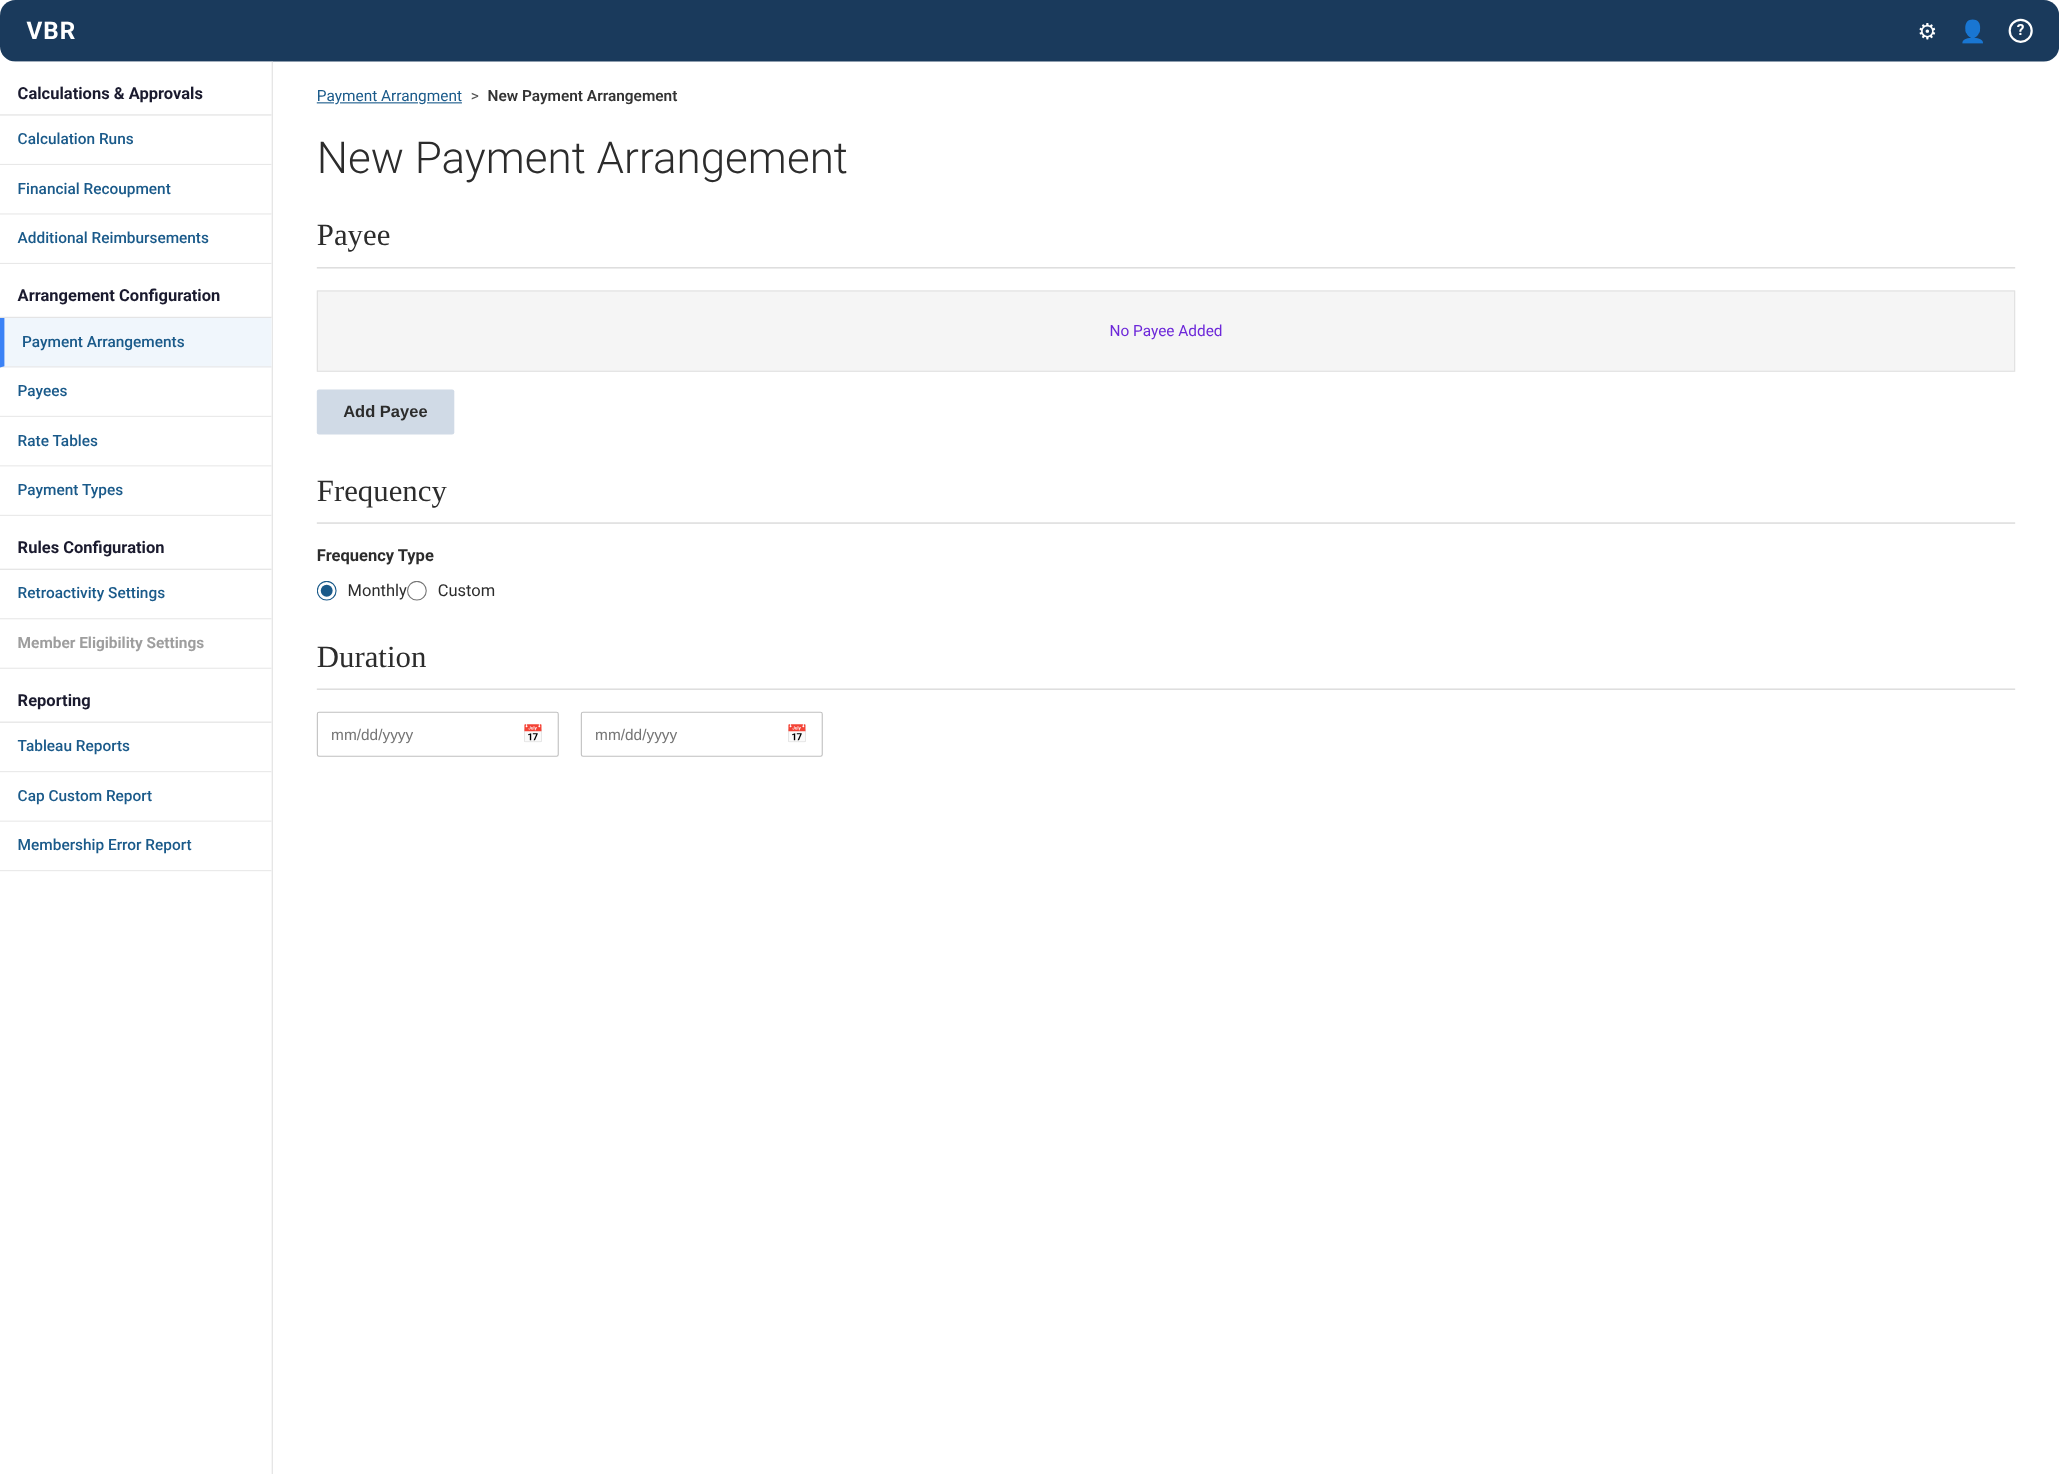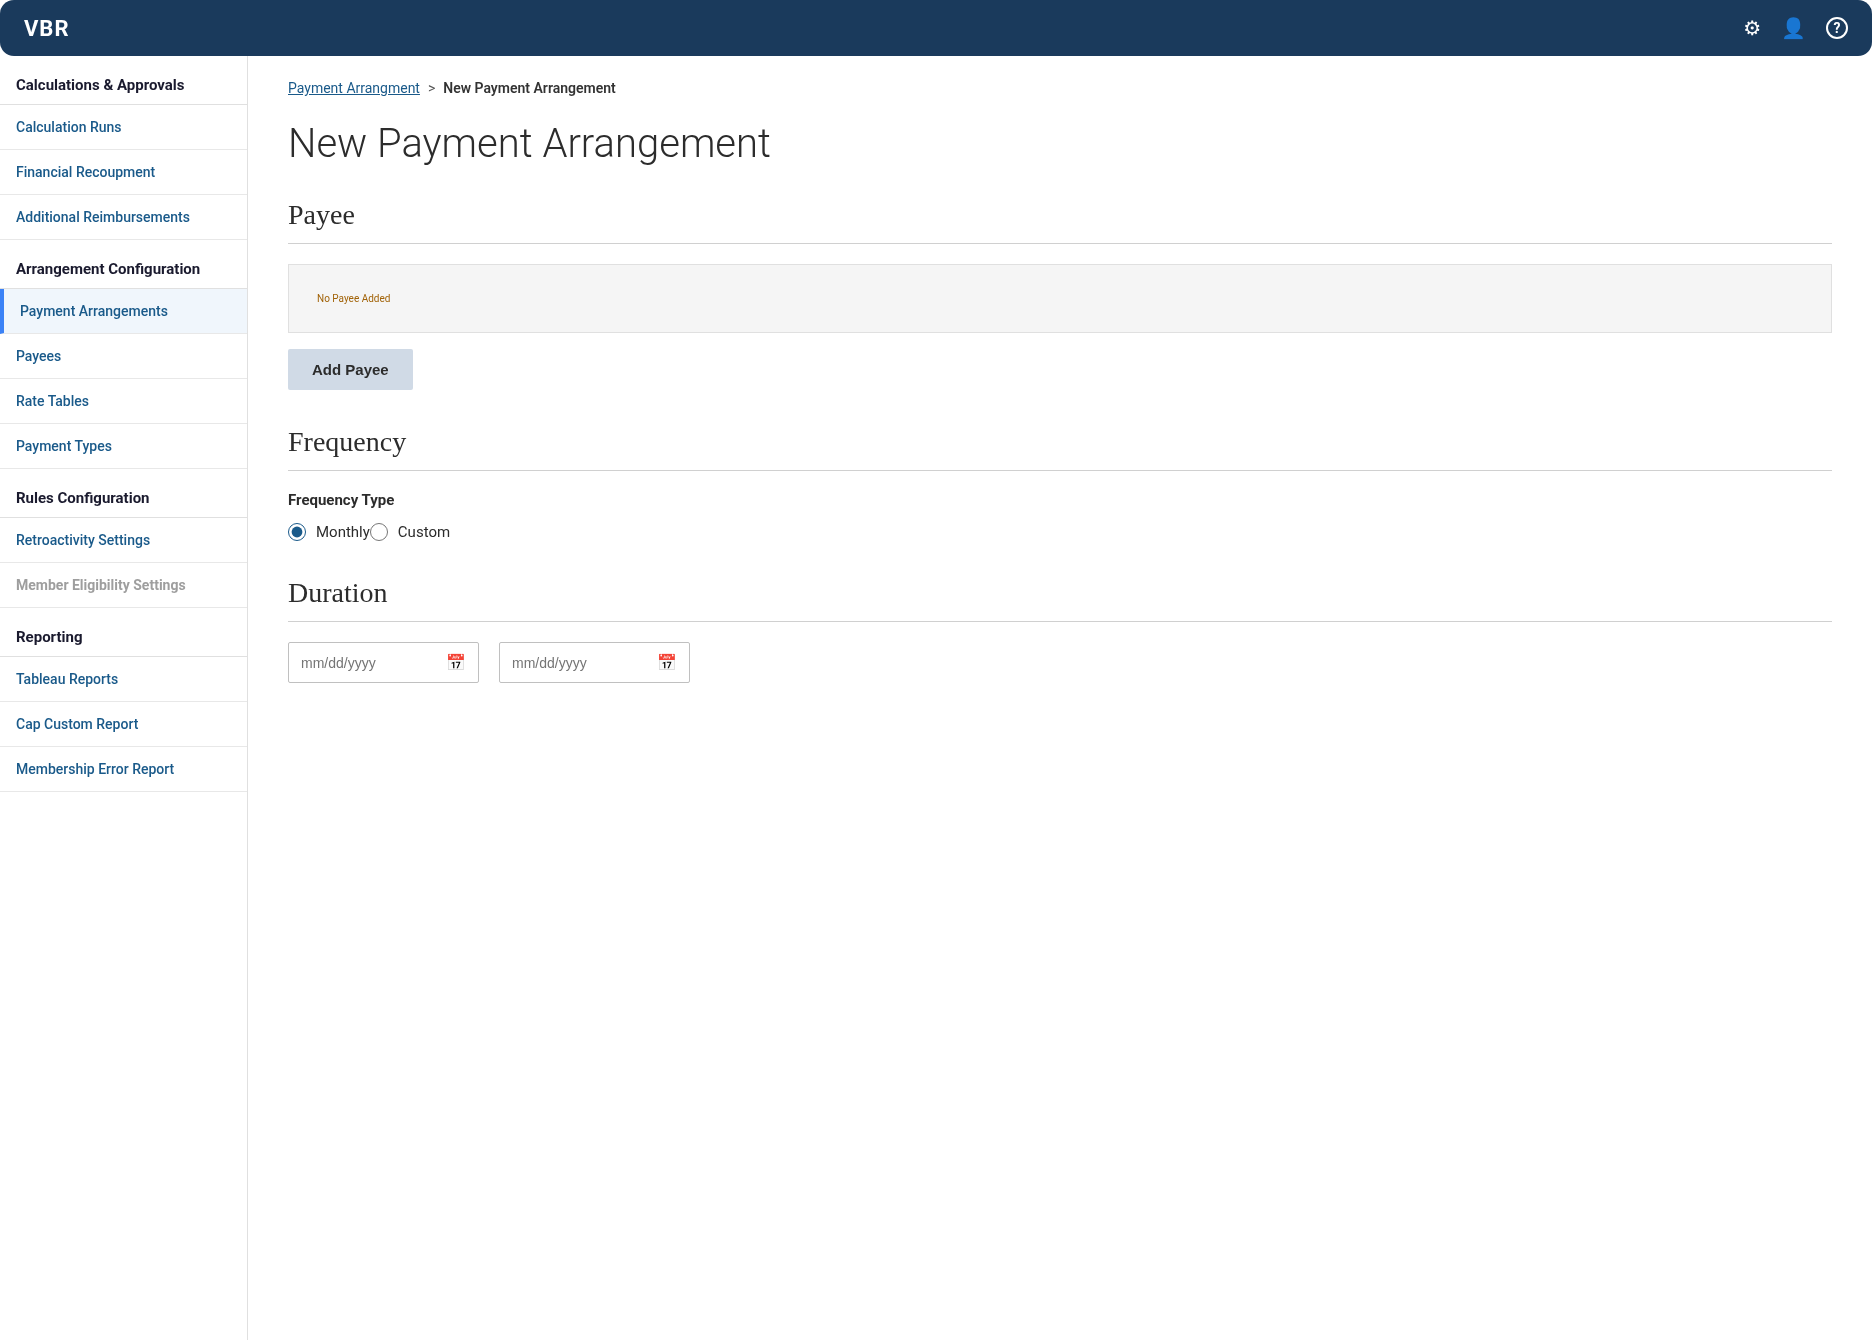--- a/index.html
+++ b/index.html
@@ -123,22 +123,23 @@
       border-bottom: 1px solid #d0d0d0;
       margin-bottom: 20px;
       font-family: Liberation Serif, serif;
     }
 
     
     .payee-empty {
       background: #f5f5f5;
       border: 1px solid #e0e0e0;
       padding: 28px;
-      color: #a16207;
-      font-size: 10px;
+      text-align: center;
+      color: #6d28d9;
+      font-size: 14px;
       margin-bottom: 16px;
     }
 
     
     .btn-add-payee {
       background: #d0dae6;
       border: none;
       padding: 12px 24px;
       font-size: 15px;
       font-weight: 600;
@@ -178,21 +179,21 @@
       gap: 20px;
     }
     .date-input-wrapper {
       display: flex;
       align-items: center;
       border: 1px solid #c0c0c0;
       border-radius: 2px;
       padding: 10px 12px;
       gap: 8px;
       background: #fff;
-      width: 191px;
+      width: 220px;
     }
     .date-input-wrapper input {
       border: none;
       outline: none;
       font-size: 14px;
       color: #888;
       width: 100%;
       background: transparent;
     }
     .calendar-icon {

